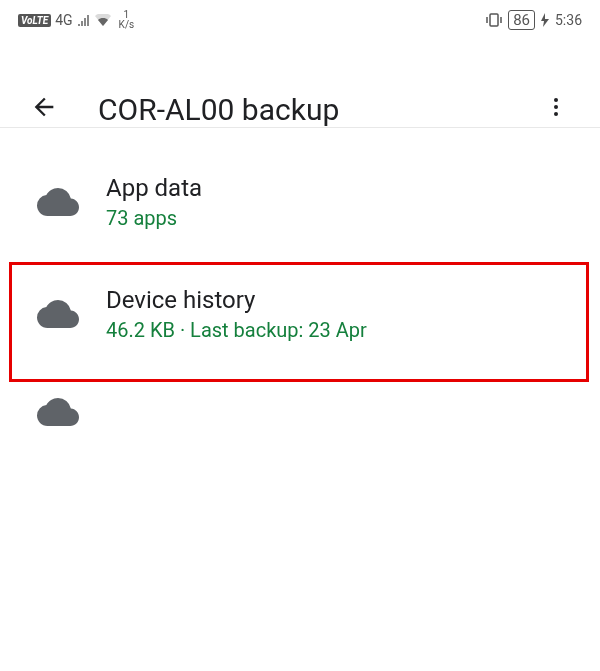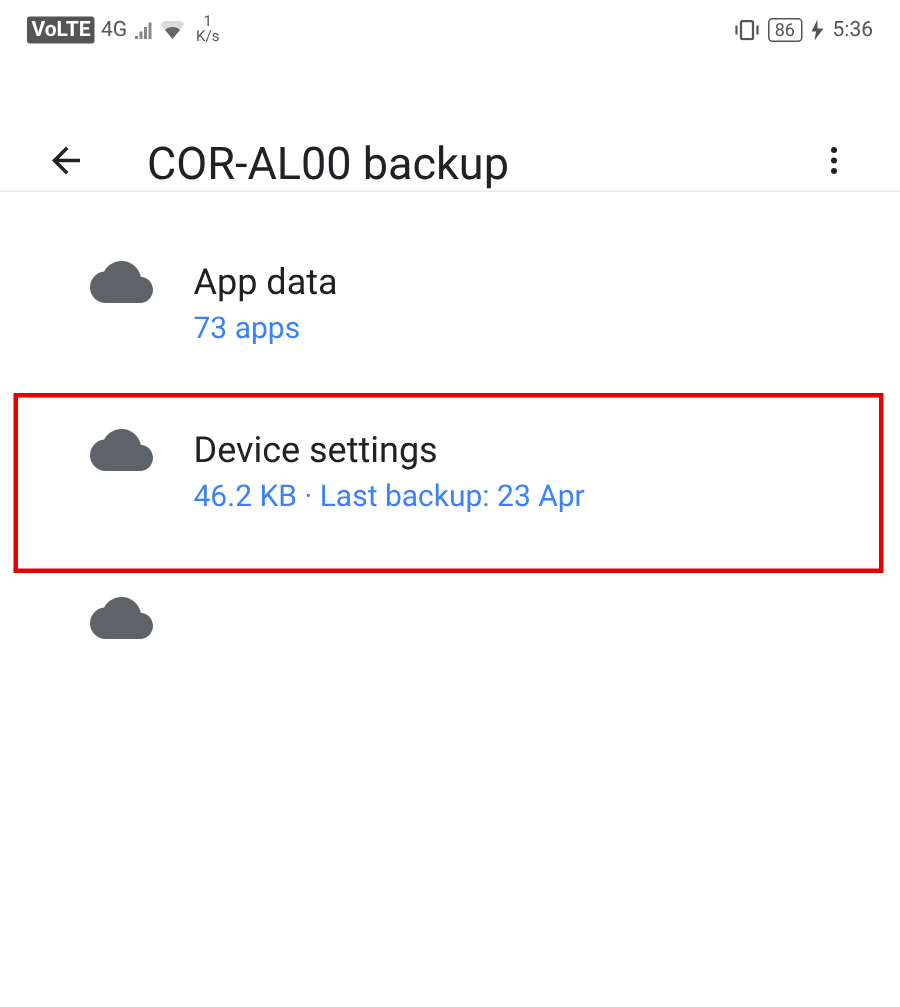--- a/index.html
+++ b/index.html
@@ -25,24 +25,25 @@
       color: #555;
     }
     .status-left {
       display: flex;
       align-items: center;
       gap: 4px;
     }
     .volte-badge {
       background: #555;
       color: white;
-      font-size: 14px;
+      font-size: 10px;
       font-weight: bold;
       padding: 1px 3px;
       border-radius: 2px;
+      font-style: italic;
     }
     .signal-text {
       font-size: 14px;
       color: #555;
     }
     .speed {
       font-size: 10px;
       line-height: 1;
       display: flex;
       flex-direction: column;
@@ -52,21 +53,21 @@
     .status-right {
       display: flex;
       align-items: center;
       gap: 6px;
       font-size: 14px;
     }
     .battery-box {
       border: 1.5px solid #555;
       border-radius: 3px;
       padding: 0 4px;
-      font-size: 12px;
+      font-size: 15px;
       position: relative;
     }
     .app-bar {
       height: 88px;
       display: flex;
       align-items: flex-end;
       padding: 0 24px;
       border-bottom: 1px solid #e8e8e8;
     }
     .back-btn {
@@ -90,24 +91,23 @@
       display: flex;
       align-items: center;
       justify-content: center;
       cursor: pointer;
     }
     .list {
       padding-top: 18px;
     }
     .list-item {
       display: flex;
-      align-items: flex-start;
+      align-items: center;
       padding: 28px 24px;
       cursor: pointer;
-      margin-left: 23px;
     }
     .item-icon {
       width: 68px;
       display: flex;
       justify-content: center;
       align-items: center;
     }
     .cloud-svg {
       width: 42px;
       height: 28px;
@@ -118,21 +118,21 @@
       margin-left: 14px;
     }
     .item-title {
       font-size: 24px;
       color: #202124;
       font-weight: 400;
       margin-bottom: 4px;
     }
     .item-sub {
       font-size: 20px;
-      color: #3b82f6;
+      color: #15803d;
     }
     .highlight-box {
       position: absolute;
       border: 3px solid #e60000;
       left: 9px;
       top: 262px;
       width: 580px;
       height: 120px;
       pointer-events: none;
     }
@@ -199,21 +199,21 @@
   </div>
 
 
   <div class="list-item">
     <div class="item-icon">
       <svg class="cloud-svg" viewBox="0 0 24 16">
           <path d="M19.35 6.04A7.49 7.49 0 0 0 12 0C9.11 0 6.6 1.64 5.35 4.04A5.994 5.994 0 0 0 0 10c0 3.31 2.69 6 6 6h13c2.76 0 5-2.24 5-5 0-2.64-2.05-4.78-4.65-4.96z"></path>
         </svg>
     </div>
     <div class="item-text">
-      <div class="item-title">Device settings</div>
+      <div class="item-title">Device history</div>
       <div class="item-sub">46.2 KB · Last backup: 23 Apr</div>
     </div>
   </div>
 
   <div class="list-item">
     <div class="item-icon">
       <svg class="cloud-svg" viewBox="0 0 24 16">
           <path d="M19.35 6.04A7.49 7.49 0 0 0 12 0C9.11 0 6.6 1.64 5.35 4.04A5.994 5.994 0 0 0 0 10c0 3.31 2.69 6 6 6h13c2.76 0 5-2.24 5-5 0-2.64-2.05-4.78-4.65-4.96z"></path>
         </svg>
     </div>

